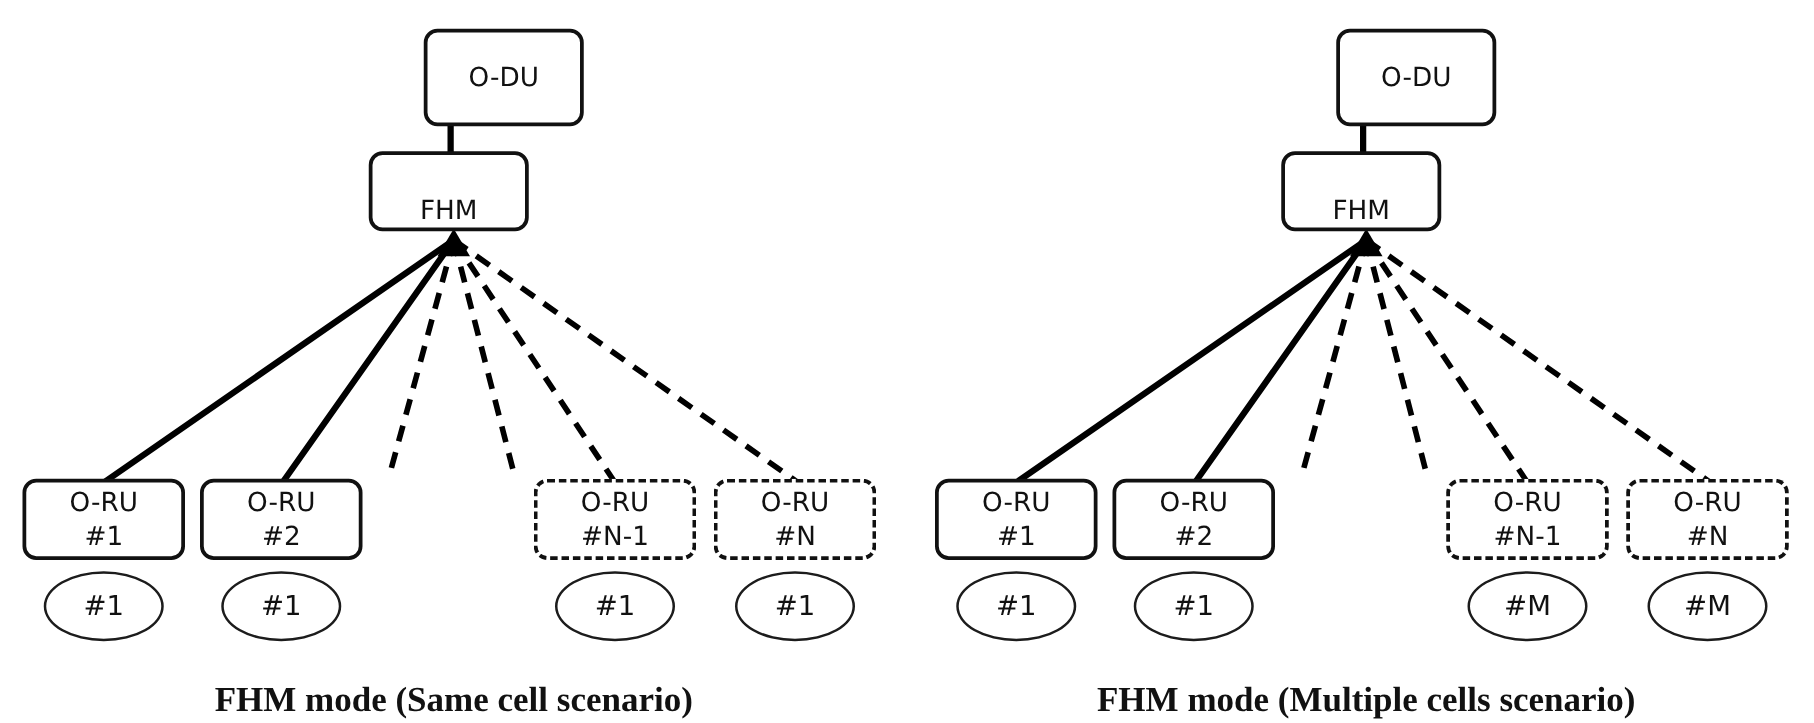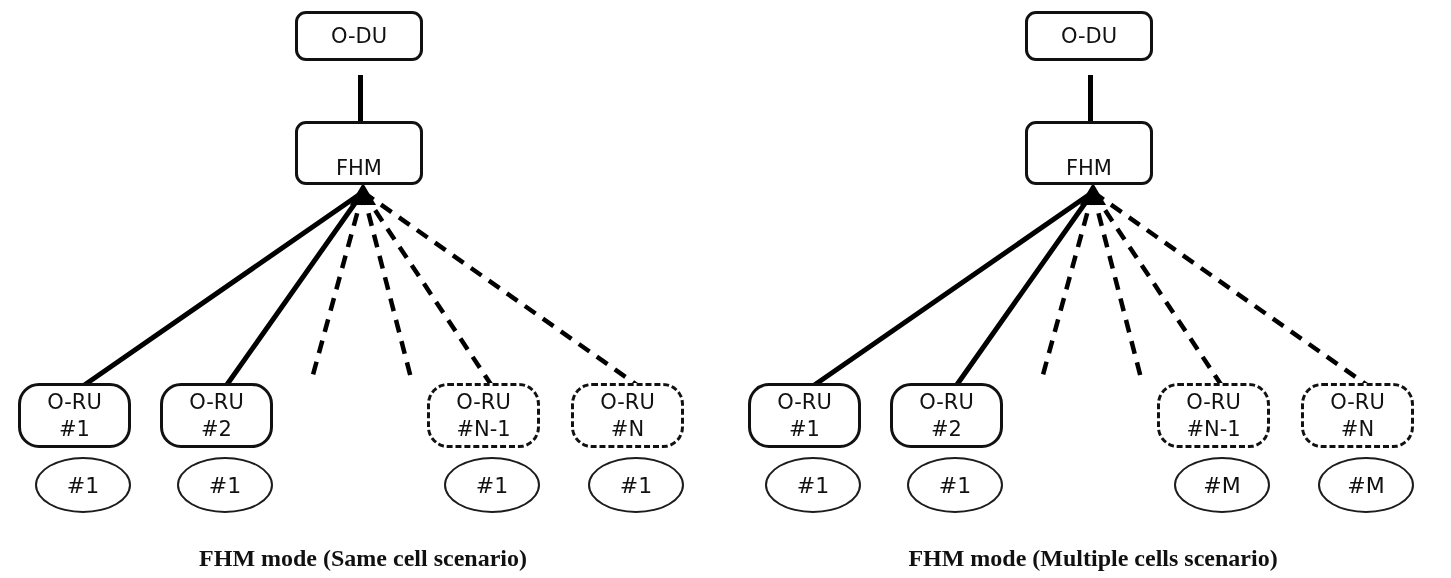--- a/index.html
+++ b/index.html
@@ -48,30 +48,30 @@
     flex-direction: column;
     align-items: center;
     justify-content: center;
     font-size: 21px;
     line-height: 27px;
     text-align: center;
     z-index: 2;
   }
   .box.dashed { border-style: dashed; }
   .box.hub { width: 128px; left: 295px; }
-  .box.odu { top: 11px;  height: 50px; }
+  .box.odu { top: 23px;  height: 78px; margin-left: 44px; }
   .box.fhm { top: 121px; height: 64px; justify-content: flex-end; }
   .vline {
     position: absolute;
     left: 358px; top: 75px;
     width: 5px; height: 48px;
     background: #000000;
     z-index: 1;
   }
-  .box.oru { top: 383px; width: 113px; height: 65px; border-radius: 21px; }
+  .box.oru { top: 383px; width: 130px; height: 65px; }
   .oru-1  { left: 18px;  }
   .oru-2  { left: 160px; }
   .oru-3  { left: 427px; }
   .oru-4  { left: 571px; }
   .cell {
     position: absolute;
     top: 457px;
     width: 96px; height: 56px;
     box-sizing: border-box;
     background: #ffffff;
@@ -88,21 +88,21 @@
   .cell-3 { left: 444px; }
   .cell-4 { left: 588px; }
   .caption {
     position: absolute;
     top: 545px;
     left: 0;
     width: 100%;
     text-align: center;
     font-family: "Liberation Serif", serif;
     font-weight: bold;
-    font-size: 24px;
+    font-size: 28px;
     color: #111111;
     z-index: 2;
   }
 </style>
 </head>
 <body>
 
 <div class="page">
 
 

